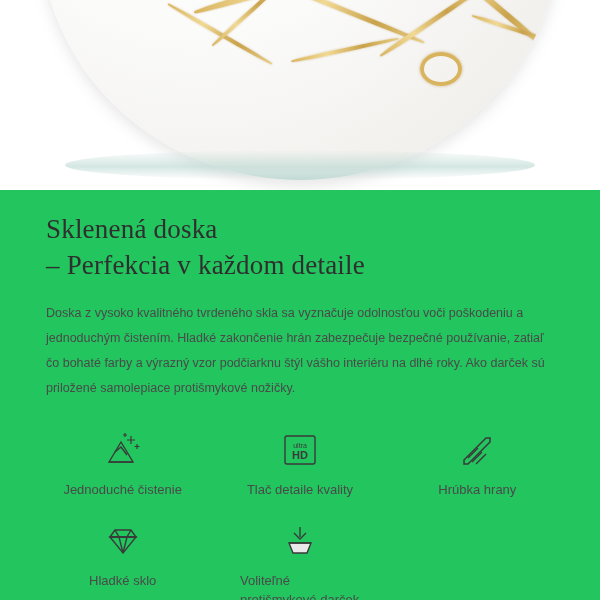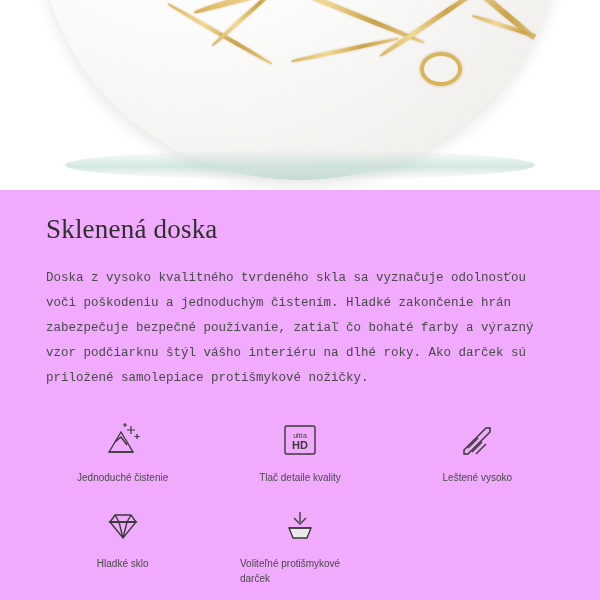--- a/index.html
+++ b/index.html
@@ -10,21 +10,21 @@
     width: 600px;
     height: 600px;
     background: #ffffff;
     font-family: "Liberation Sans", sans-serif;
     overflow: hidden;
   }
   .page {
     position: relative;
     width: 600px;
     height: 600px;
-    background: #f0abfc;
+    background: #22c55e;
     overflow: hidden;
   }
 
   
   .hero {
     position: relative;
     width: 600px;
     height: 190px;
     overflow: hidden;
     background: #ffffff;
@@ -112,21 +112,21 @@
     letter-spacing: 0.2px;
   }
   .title-line2 {
     display: block;
   }
   .paragraph {
     margin: 18px 0 0 0;
     font-size: 12.5px;
     line-height: 2.0;
     color: #4a4a4a;
-    font-family: Liberation Mono, monospace;
+    font-family: Liberation Sans, sans-serif;
   }
 
   
   .features {
     margin: 26px 0 0 0;
     padding: 0 34px;
     display: grid;
     grid-template-columns: repeat(3, 1fr);
     row-gap: 18px;
     column-gap: 0;
@@ -139,21 +139,21 @@
   }
   .feature-icon {
     width: 46px;
     height: 46px;
     display: flex;
     align-items: center;
     justify-content: center;
     margin-bottom: 8px;
   }
   .feature-label {
-    font-size: 10px;
+    font-size: 13px;
     line-height: 1.45;
     color: #4a4a4a;
     max-width: 120px;
   }
   svg { display: block; }
 </style>
 </head>
 <body>
 
 <div class="page">
@@ -174,20 +174,21 @@
       <div class="vein v11"></div>
 
       <div class="ring"></div>
     </div>
     <div class="hero-edge"></div>
   </div>
 
   <div class="content">
     <h1 class="title">
       <span>Sklenená doska</span>
+      <span class="title-line2">– Perfekcia v každom detaile</span>
     </h1>
     <p class="paragraph">Doska z vysoko kvalitného tvrdeného skla sa vyznačuje odolnosťou voči poškodeniu a jednoduchým čistením. Hladké zakončenie hrán zabezpečuje bezpečné používanie, zatiaľ čo bohaté farby a výrazný vzor podčiarknu štýl vášho interiéru na dlhé roky. Ako darček sú priložené samolepiace protišmykové nožičky.</p>
   </div>
 
   <div class="features">
 
     <div class="feature">
       <div class="feature-icon">
         <svg width="44" height="40" viewBox="0 0 44 40" fill="none" stroke="#3a3a3a" stroke-width="1.4">
           <path d="M8 32 L20 12 L32 32 Z" fill="none"></path>
@@ -216,21 +217,21 @@
 
     <div class="feature">
       <div class="feature-icon">
         <svg width="42" height="40" viewBox="0 0 42 40" stroke="#3a3a3a" stroke-width="1.5" fill="none">
           <path d="M8 30 L30 8 L34 8 L34 12 L12 34 L8 34 Z"></path>
           <path d="M12 28 L22 18"></path>
           <path d="M16 32 L26 22"></path>
           <path d="M20 34 L30 24"></path>
         </svg>
       </div>
-      <div class="feature-label">Leštené vysoko</div>
+      <div class="feature-label">Hrúbka hrany</div>
     </div>
 
     <div class="feature">
       <div class="feature-icon">
         <svg width="42" height="40" viewBox="0 0 42 40" stroke="#3a3a3a" stroke-width="1.4" fill="none">
           <path d="M8 16 L21 32 L34 16 Z"></path>
           <path d="M8 16 L13 9 L29 9 L34 16 Z"></path>
           <path d="M13 9 L17 16 L21 32 L25 16 L29 9"></path>
           <path d="M8 16 L34 16"></path>
         </svg>

